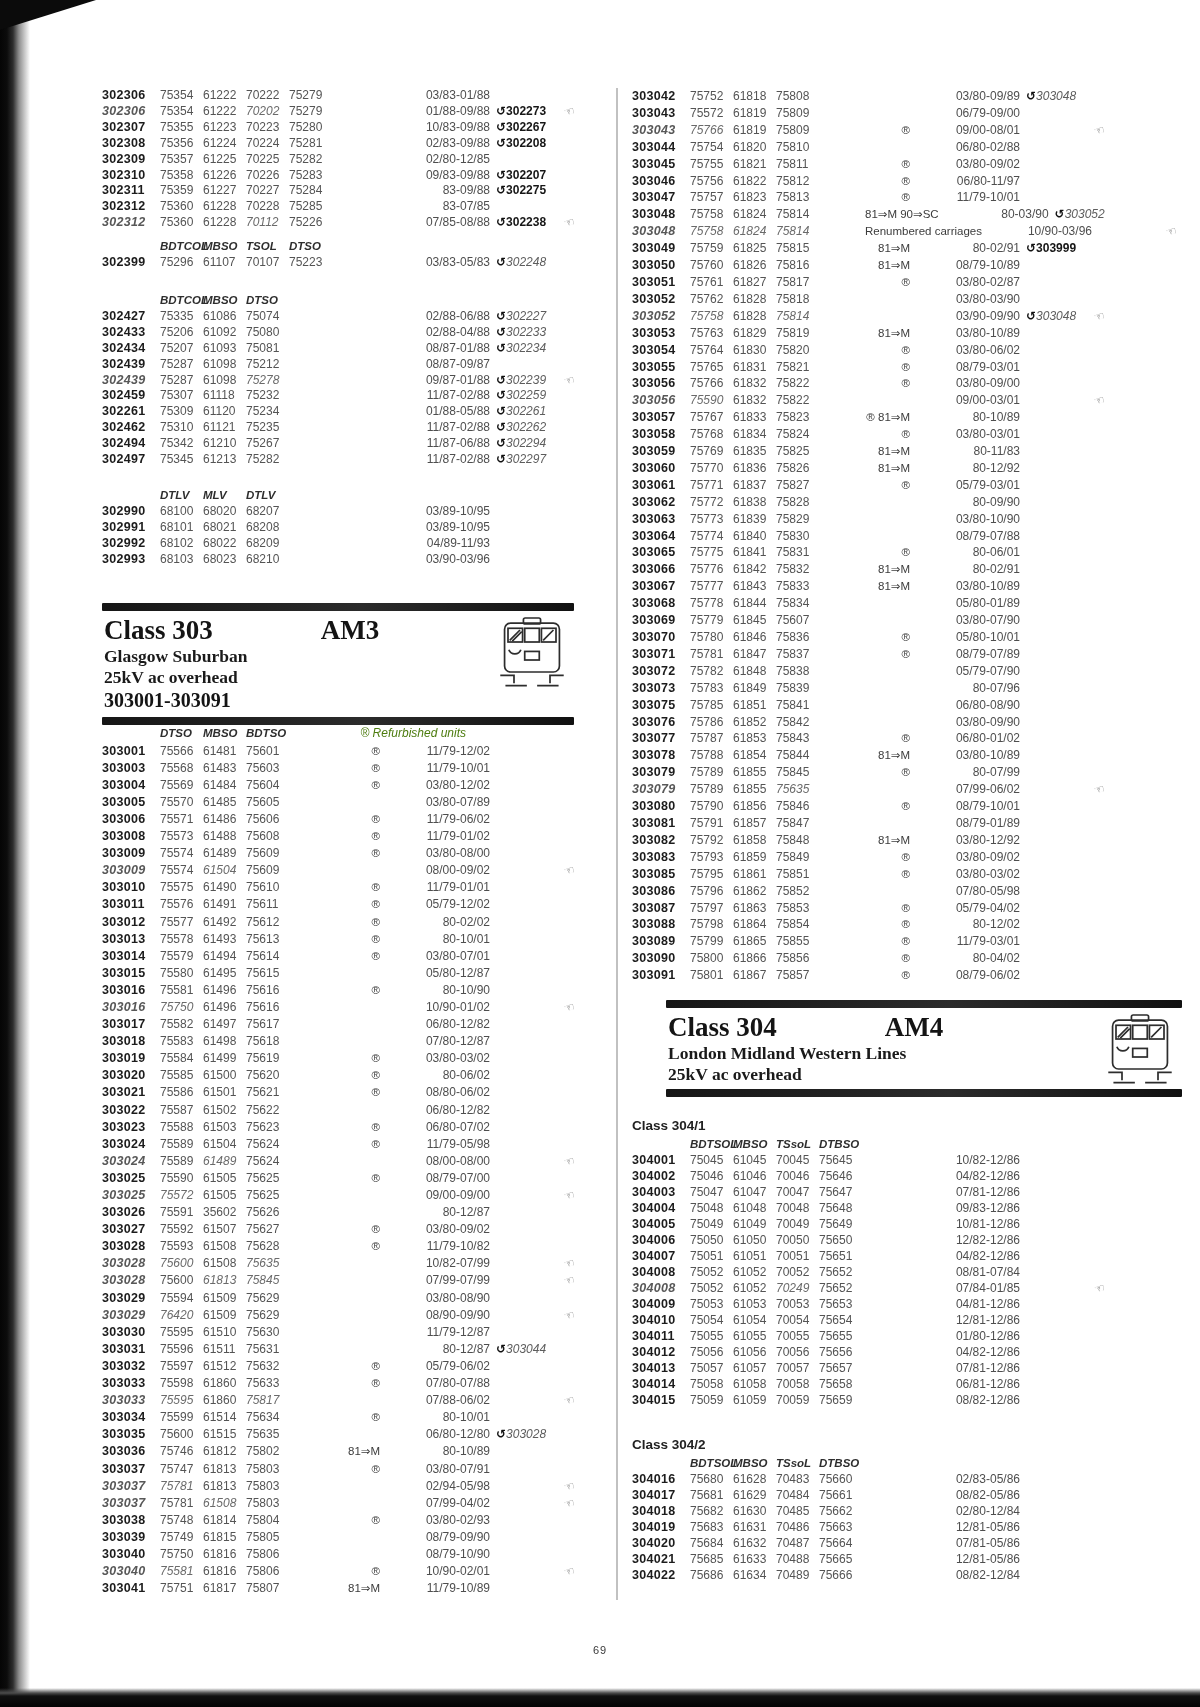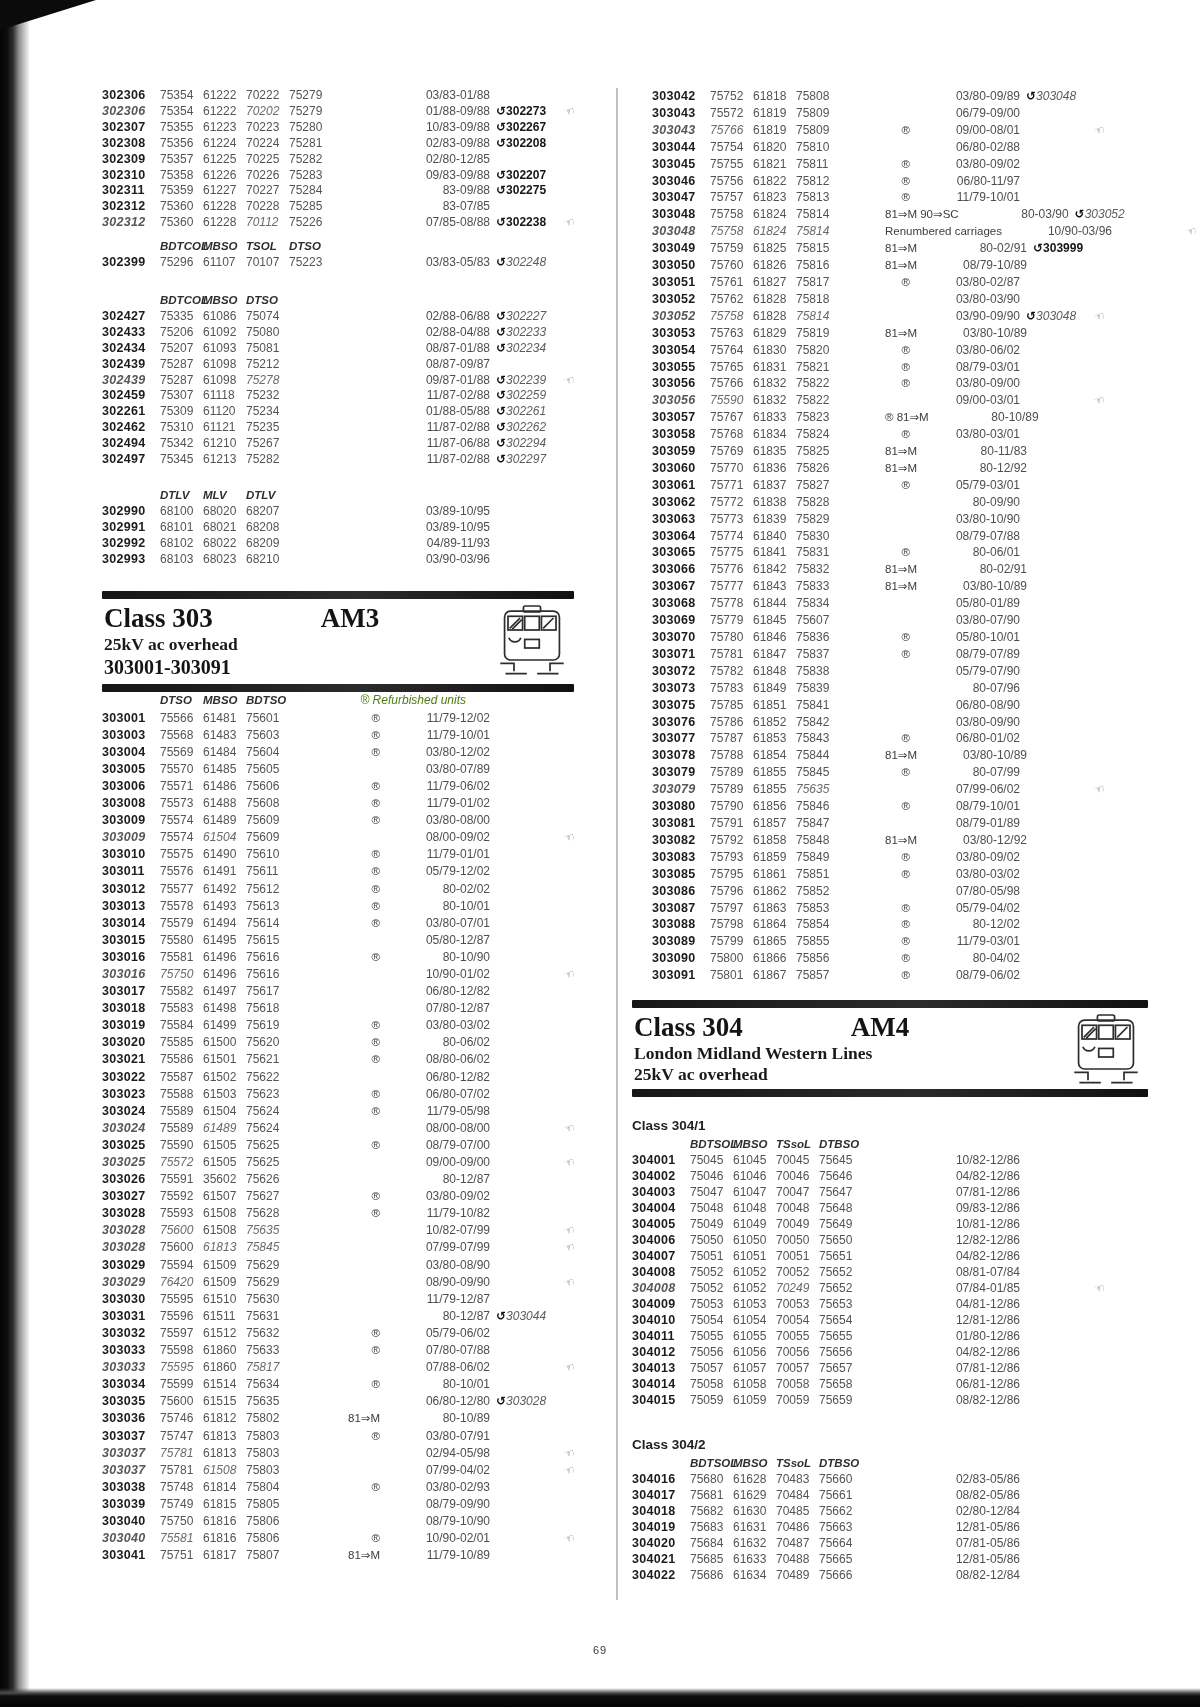--- a/index.html
+++ b/index.html
@@ -16,21 +16,21 @@
 
   .col{position:absolute;top:88px;}
   #col-left{left:102px;width:478px;}
   #col-right{left:632px;width:478px;}
 
   .sec{}
   .row{display:grid;grid-template-columns:58px 43px 43px 43px 46px 1fr 88px 74px 16px;
        align-items:baseline;white-space:nowrap;}
   .lh16 .row{line-height:15.9px;}
   .lh17 .row{line-height:17.1px;}
-  .lh169 .row{line-height:16.9px;margin-left:20px;}
+  .lh169 .row{line-height:16.9px;}
   .lhc304 .row{line-height:16px;}
 
   .unit{font-weight:bold;font-size:12.5px;color:#1c1c1c;letter-spacing:.3px;}
   .unit.it{font-style:italic;color:#585858;}
   .car{font-size:12px;color:#545454;}
   .car.it{font-style:italic;color:#6a6a6a;}
   .note{font-size:11.5px;color:#3c3c3c;text-align:right;padding-right:22px;}
   .date{font-size:12px;color:#4e4e4e;text-align:right;}
   .ref{font-size:12px;padding-left:6px;}
   .ref .glyph{font-weight:bold;color:#111;font-size:12px;}
@@ -47,25 +47,25 @@
   .banner-body{position:relative;padding:3px 0 4px 2px;}
   .banner-title{font-family:"Liberation Serif","DejaVu Serif",serif;font-weight:bold;
                 font-size:27px;color:#141414;line-height:32px;}
   .banner-code{margin-left:54px;}
   .banner-line{font-family:"Liberation Serif","DejaVu Serif",serif;font-weight:bold;
                font-size:17.5px;color:#1a1a1a;line-height:21px;}
   .banner-range{font-family:"Liberation Serif","DejaVu Serif",serif;font-weight:bold;
                 font-size:20px;color:#141414;line-height:25px;}
   .train{position:absolute;right:6px;top:4px;}
   .w472{width:472px;}
-  .w516{width:516px;}
+  .w516{width:516px;margin-left:34px;}
 
   .page-num{position:absolute;left:0;right:0;top:1644px;text-align:center;
             font-size:11px;color:#3a3a3a;letter-spacing:1px;}
-  .mt8{margin-top:8px;}.mt16{margin-top:16px;}.mt20{margin-top:20px;}.mt22{margin-top:22px;}.mt24{margin-top:24px;}.mt28{margin-top:28px;}
+  .mt8{margin-top:8px;}.mt16{margin-top:16px;}.mt20{margin-top:20px;}.mt22{margin-top:22px;}.mt24{margin-top:36px;}.mt28{margin-top:28px;}
 </style>
 </head>
 <body>
 
 <div id="page">
   <div class="gutter-line"></div>
   <div id="col-left" class="col">
       <div class="sec lh16">
         <div class="row">
           <span class="unit">302306</span>
@@ -356,20 +356,21 @@
           <span class="note"></span>
           <span class="date">03/90-03/96</span>
           <span class="ref"></span>
           <span class="hand"></span>
         </div>
       </div>
       <div class="banner mt24 w472">
         <div class="bar"></div>
         <div class="banner-body">
           <div class="banner-title">Class 303<span class="banner-code"></span><span class="banner-code">AM3</span></div>
+          <div class="banner-line">Glasgow Suburban</div>
           <div class="banner-line">25kV ac overhead</div>
           <div class="banner-range">303001-303091</div>
           <span class="train"><svg width="72" height="78" viewBox="0 0 84 90" fill="none" stroke="#2d2d2d" stroke-width="2">
               <rect x="10" y="9" width="64" height="57" rx="7"></rect>
               <rect x="32" y="3" width="20" height="7" rx="2"></rect>
               <rect x="14" y="15" width="17" height="16"></rect>
               <rect x="33.5" y="15" width="17" height="16"></rect>
               <rect x="53" y="15" width="17" height="16"></rect>
               <path d="M16 29 L28 17 M19 30 L30 19 M55 29 L67 17"></path>
               <rect x="33.5" y="42" width="17" height="10"></rect>

